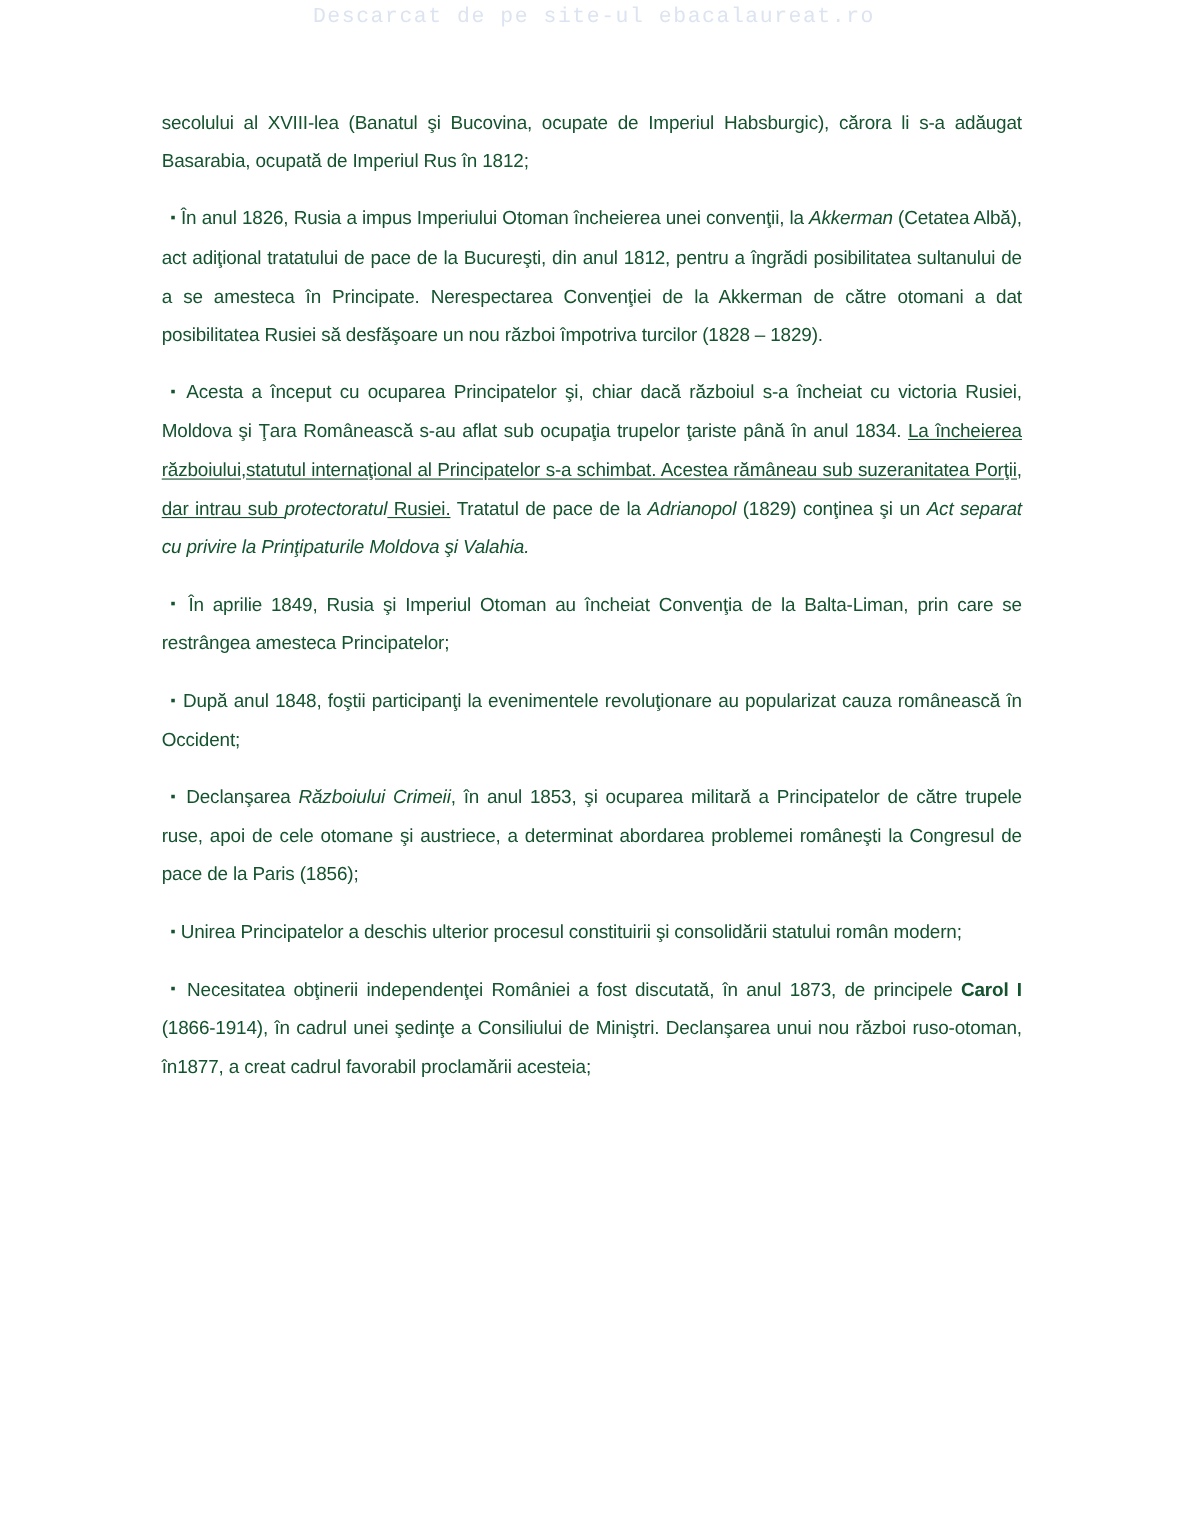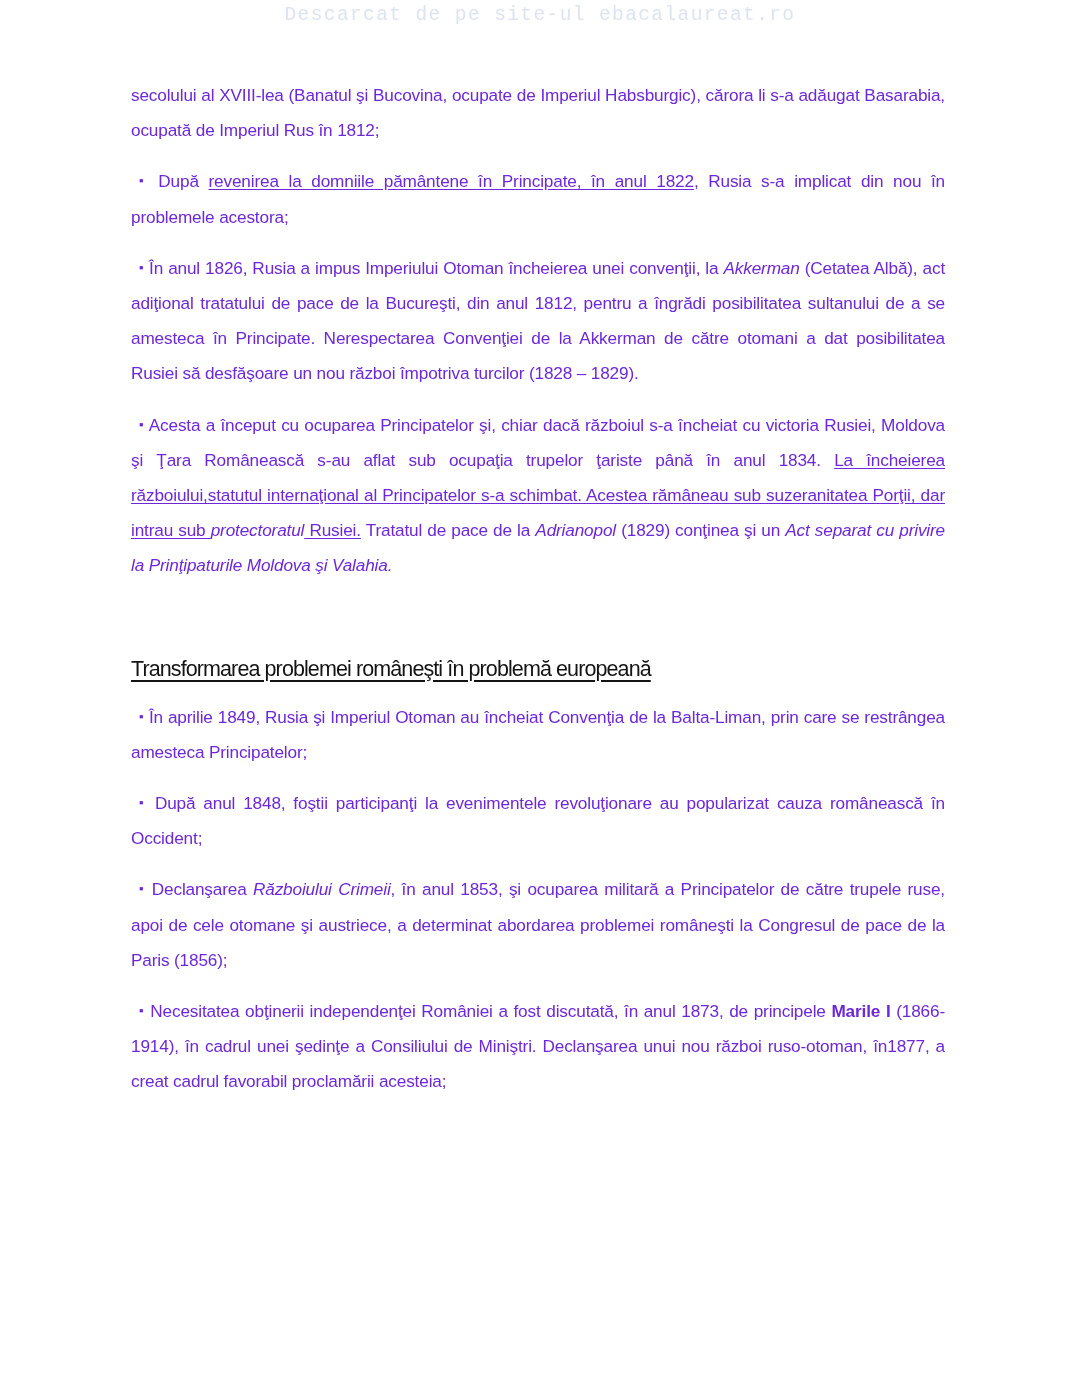--- a/index.html
+++ b/index.html
@@ -32,26 +32,26 @@
   }
 
   .page {
     position: absolute;
     top: 78px;
     left: 131px;
     width: 814px;
   }
 
   p {
-    margin: 0;
+    margin: 16px;
     font-size: 17.2px;
     line-height: 35.2px;
     text-align: justify;
     text-justify: inter-word;
-    color: #6d28d9;
+    color: #14532d;
     letter-spacing: -0.15px;
   }
 
   p.gap-top   { margin-top: 15px; }
   p.gap-top-s { margin-top: 13px; }
 
   .indent-1 { text-indent: 8px; }
   .indent-2 { text-indent: 25px; }
 
   .bullet {
@@ -87,55 +87,52 @@
 
 <div class="watermark">Descarcat de pe site-ul ebacalaureat.ro</div>
 
 <div class="page">
 
   <p>
     <span>secolului al XVIII-lea (Banatul şi Bucovina, ocupate de Imperiul Habsburgic), cărora li s-a adăugat Basarabia, ocupată de Imperiul Rus în 1812;</span>
   </p>
 
 
-  <p class="gap-top indent-1">
-    <span class="bullet">▪</span>
-    <span>După </span><span class="u">revenirea la domniile pământene în Principate, în anul 1822</span><span>, Rusia s-a implicat din nou în problemele acestora;</span>
-  </p>
 
   <p class="gap-top indent-1">
     <span class="bullet">▪</span>
     <span>În anul 1826, Rusia a impus Imperiului Otoman încheierea unei convenţii, la </span><span class="i">Akkerman</span><span> (Cetatea Albă), act adiţional tratatului de pace de la Bucureşti, din anul 1812, pentru a îngrădi posibilitatea sultanului de a se amesteca în Principate. Nerespectarea Convenţiei de la Akkerman de către otomani a dat posibilitatea Rusiei să desfăşoare un nou război împotriva turcilor (1828 – 1829).</span>
   </p>
 
   <p class="gap-top indent-1">
     <span class="bullet">▪</span>
     <span>Acesta a început cu ocuparea Principatelor şi, chiar dacă războiul s-a încheiat cu victoria Rusiei, Moldova şi Ţara Românească s-au aflat sub ocupaţia trupelor ţariste până în anul 1834. </span><span class="u">La încheierea războiului,statutul internaţional al Principatelor s-a schimbat. Acestea rămâneau sub suzeranitatea Porţii, dar intrau sub </span><span class="iu">protectoratul</span><span class="u"> Rusiei.</span><span> Tratatul de pace de la </span><span class="i">Adrianopol</span><span> (1829) conţinea şi un </span><span class="i">Act separat cu privire la Prinţipaturile Moldova şi Valahia.</span>
   </p>
 
-  <div class="heading-block">
-    <h2 class="section-heading">Transformarea problemei româneşti în problemă europeană</h2>
-  </div>
 
 
 
   <p class="gap-top indent-1">
     <span class="bullet">▪</span>
     <span>În aprilie 1849, Rusia şi Imperiul Otoman au încheiat Convenţia de la Balta-Liman, prin care se restrângea amesteca Principatelor;</span>
   </p>
 
   <p class="gap-top indent-1">
     <span class="bullet">▪</span>
     <span>După anul 1848, foştii participanţi la evenimentele revoluţionare au popularizat cauza românească în Occident;</span>
   </p>
 
   <p class="gap-top indent-1">
     <span class="bullet">▪</span>
     <span>Declanşarea </span><span class="i">Războiului Crimeii</span><span>, în anul 1853, şi ocuparea militară a Principatelor de către trupele ruse, apoi de cele otomane şi austriece, a determinat abordarea problemei româneşti la Congresul de pace de la Paris (1856);</span>
   </p>
 
+  <p class="gap-top-s indent-1">
+    <span class="bullet">▪</span>
+    <span>Unirea Principatelor a deschis ulterior procesul constituirii şi consolidării statului român modern;</span>
+  </p>
 
   <p class="gap-top indent-1">
     <span class="bullet">▪</span>
-    <span>Necesitatea obţinerii independenţei României a fost discutată, în anul 1873, de principele </span><span class="b">Marile I</span><span> (1866-1914), în cadrul unei şedinţe a Consiliului de Miniştri. Declanşarea unui nou război ruso-otoman, în1877, a creat cadrul favorabil proclamării acesteia;</span>
+    <span>Necesitatea obţinerii independenţei României a fost discutată, în anul 1873, de principele </span><span class="b">Carol I</span><span> (1866-1914), în cadrul unei şedinţe a Consiliului de Miniştri. Declanşarea unui nou război ruso-otoman, în1877, a creat cadrul favorabil proclamării acesteia;</span>
   </p>
 
 </div>
 
 </body></html>

